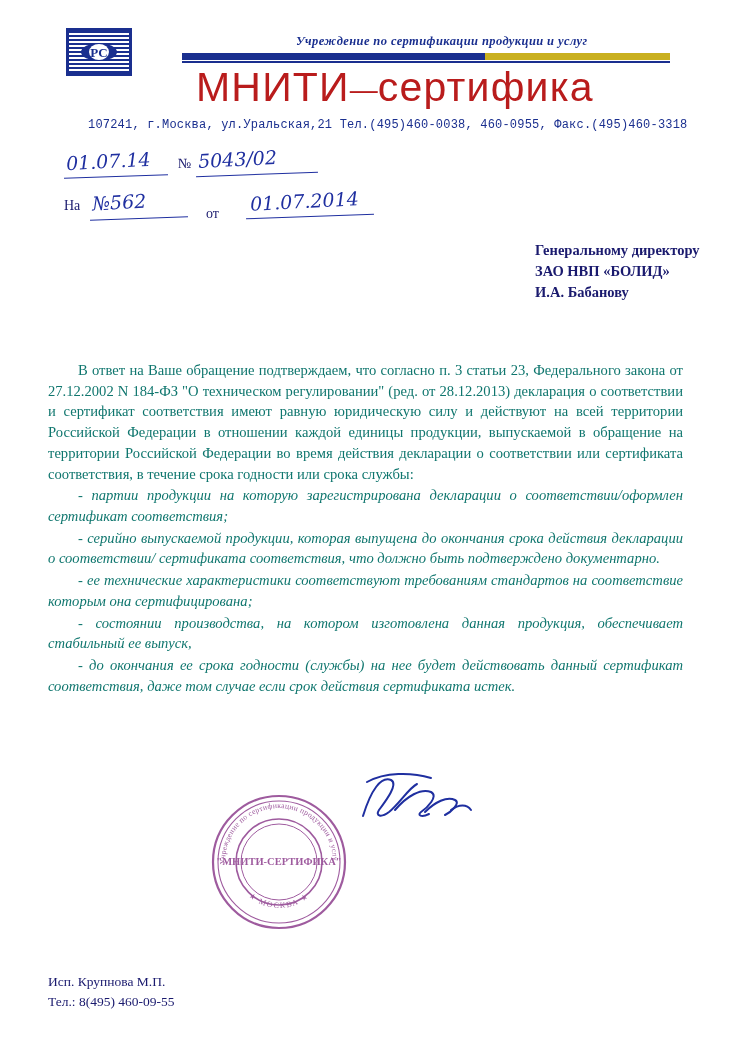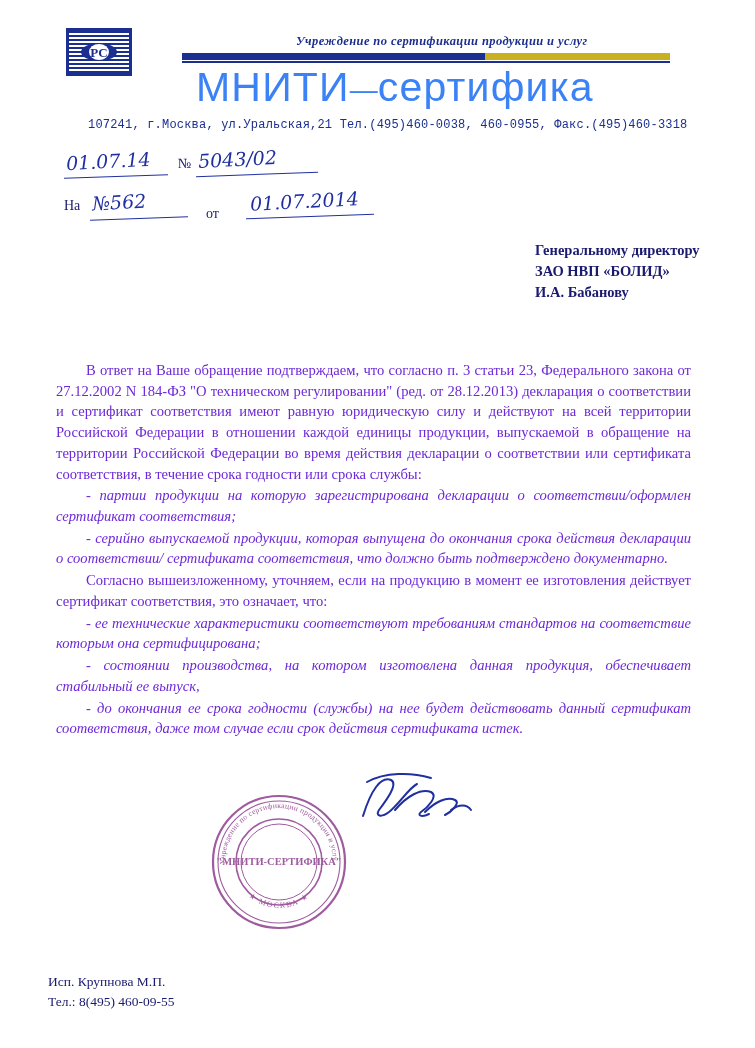--- a/index.html
+++ b/index.html
@@ -108,21 +108,21 @@
     background: #1a2f8f;
   }
 
   .brand {
     position: absolute;
     left: 196px;
     top: 64px;
     font-family: "Liberation Sans", sans-serif;
     font-size: 41px;
     letter-spacing: 1.2px;
-    color: #3b82f6;
+    color: #b91c1c;
     white-space: nowrap;
   }
   .brand .dash {
     font-size: 28px;
     vertical-align: middle;
     letter-spacing: 0;
   }
 
   .contacts {
     position: absolute;
@@ -186,27 +186,27 @@
     font-family: "Liberation Serif", serif;
     font-weight: bold;
     font-size: 14.5px;
     line-height: 1.45;
     color: #1a1a6e;
   }
 
   
   .body-text {
     position: absolute;
-    left: 56px;
+    left: 48px;
     top: 360px;
     width: 635px;
     font-family: "Liberation Serif", serif;
     font-size: 14.6px;
     line-height: 1.42;
-    color: #6d28d9;
+    color: #0f766e;
     text-align: justify;
   }
   .body-text p {
     margin: 0 0 1px 0;
     text-indent: 30px;
   }
   .body-text p.dash-item {
     text-indent: 30px;
     font-style: italic;
   }
@@ -299,21 +299,20 @@
   <div class="addressee">
     <div>Генеральному директору</div>
     <div>ЗАО НВП «БОЛИД»</div>
     <div>И.А. Бабанову</div>
   </div>
 
   <div class="body-text">
     <p>В ответ на Ваше обращение подтверждаем, что согласно п. 3 статьи 23, Федерального закона от 27.12.2002 N 184-ФЗ "О техническом регулировании" (ред. от 28.12.2013) декларация о соответствии и сертификат соответствия имеют равную юридическую силу и действуют на всей территории Российской Федерации в отношении каждой единицы продукции, выпускаемой в обращение на территории Российской Федерации во время действия декларации о соответствии или сертификата соответствия, в течение срока годности или срока службы:</p>
     <p class="dash-item">- партии продукции на которую зарегистрирована декларации о соответствии/оформлен сертификат соответствия;</p>
     <p class="dash-item">- серийно выпускаемой продукции, которая выпущена до окончания срока действия декларации о соответствии/ сертификата соответствия, что должно быть подтверждено документарно.</p>
-    <p>Согласно вышеизложенному, уточняем, если на продукцию в момент ее изготовления действует сертификат соответствия, это означает, что:</p>
     <p class="dash-item">- ее технические характеристики соответствуют требованиям стандартов на соответствие которым она сертифицирована;</p>
     <p class="dash-item">- состоянии производства, на котором изготовлена данная продукция, обеспечивает стабильный ее выпуск,</p>
     <p class="dash-item">- до окончания ее срока годности (службы) на нее будет действовать данный сертификат соответствия, даже  том случае если срок действия сертификата истек.</p>
   </div>
 
 
   <svg class="signature" viewBox="0 0 120 60">
     <g fill="none" stroke="#1f2fa0" stroke-width="2" stroke-linecap="round">
       <path d="M8,46 C16,20 26,6 36,10 C44,14 30,32 24,40 C20,46 26,48 34,42 C44,34 54,18 62,14"></path>
       <path d="M40,40 C52,26 66,18 76,22 C84,26 72,38 66,42 C62,45 66,48 74,44"></path>

